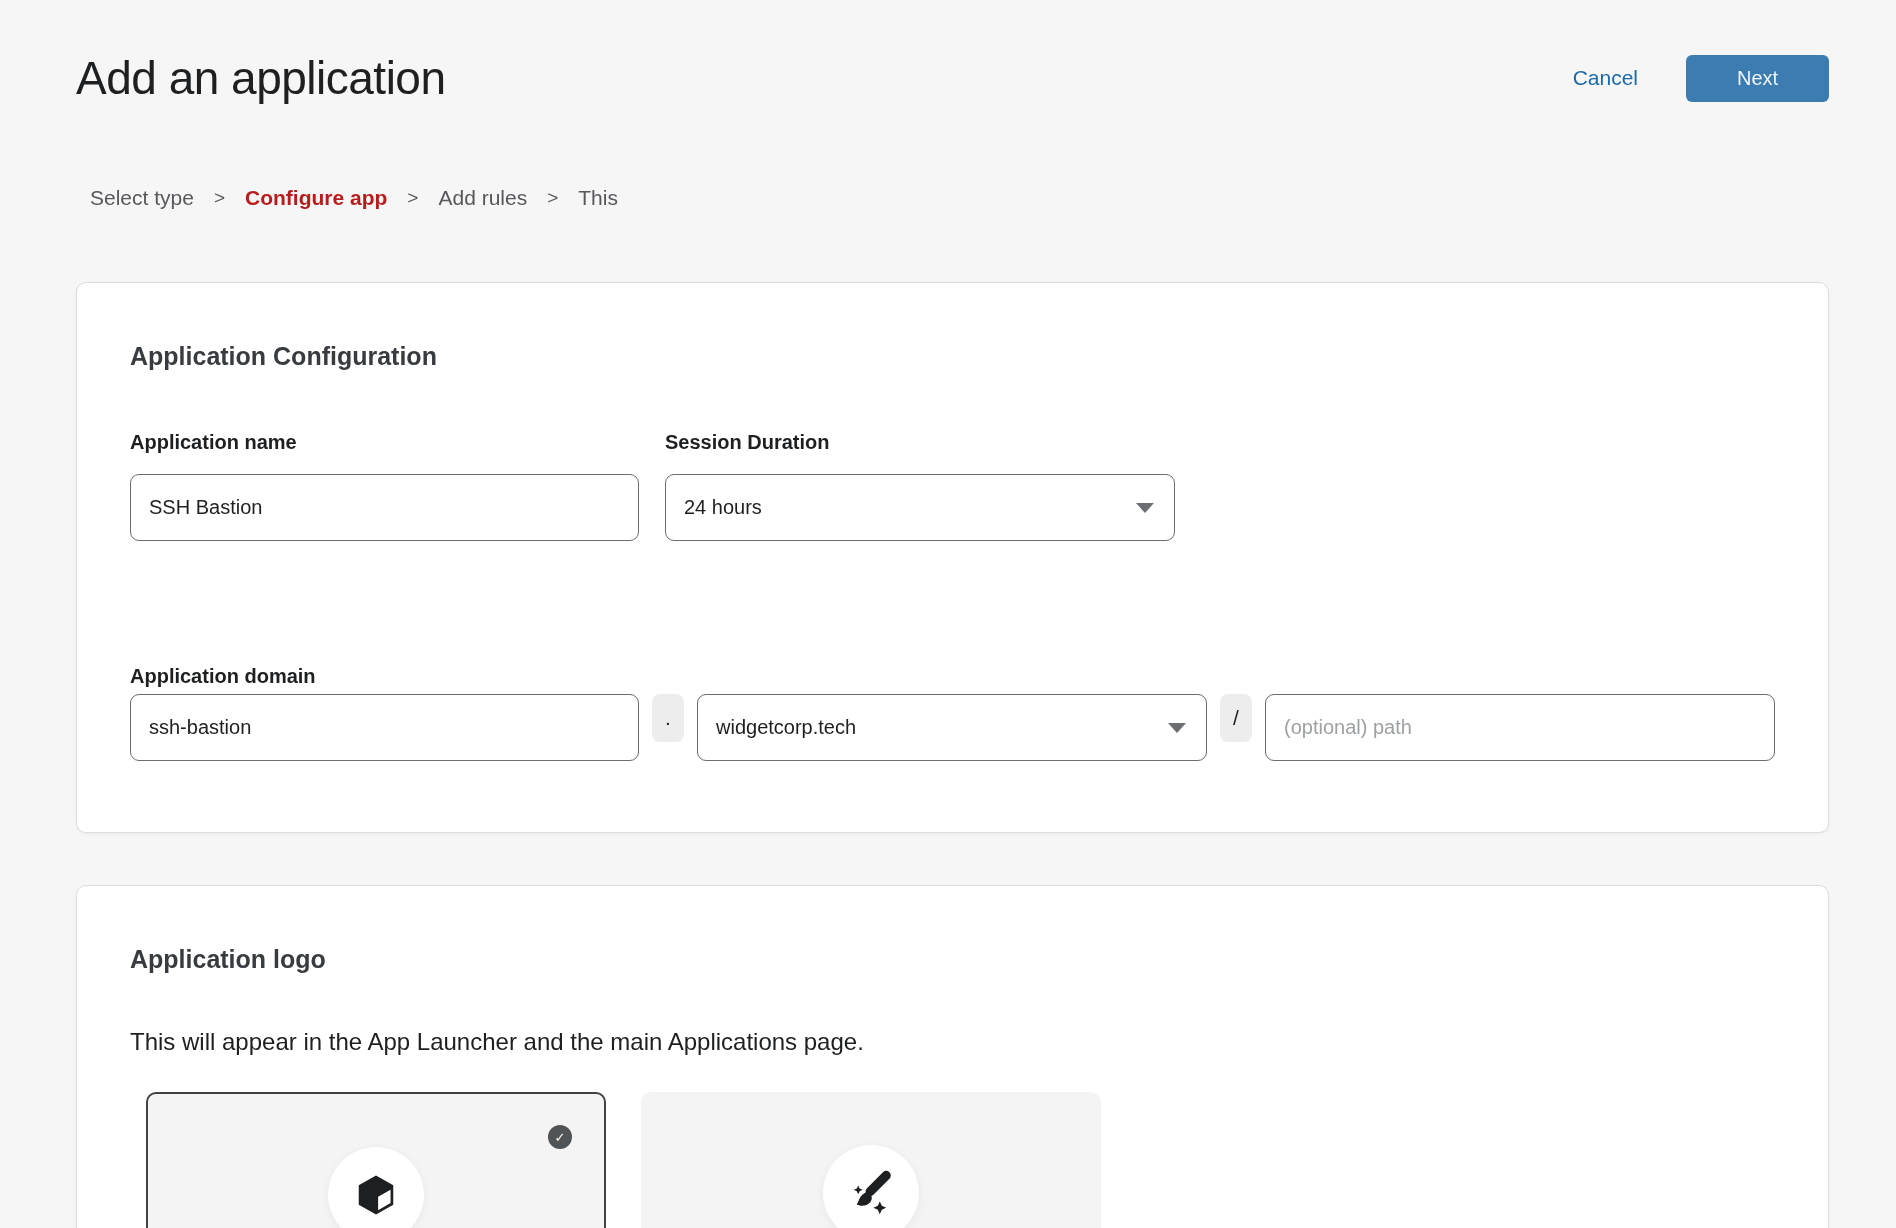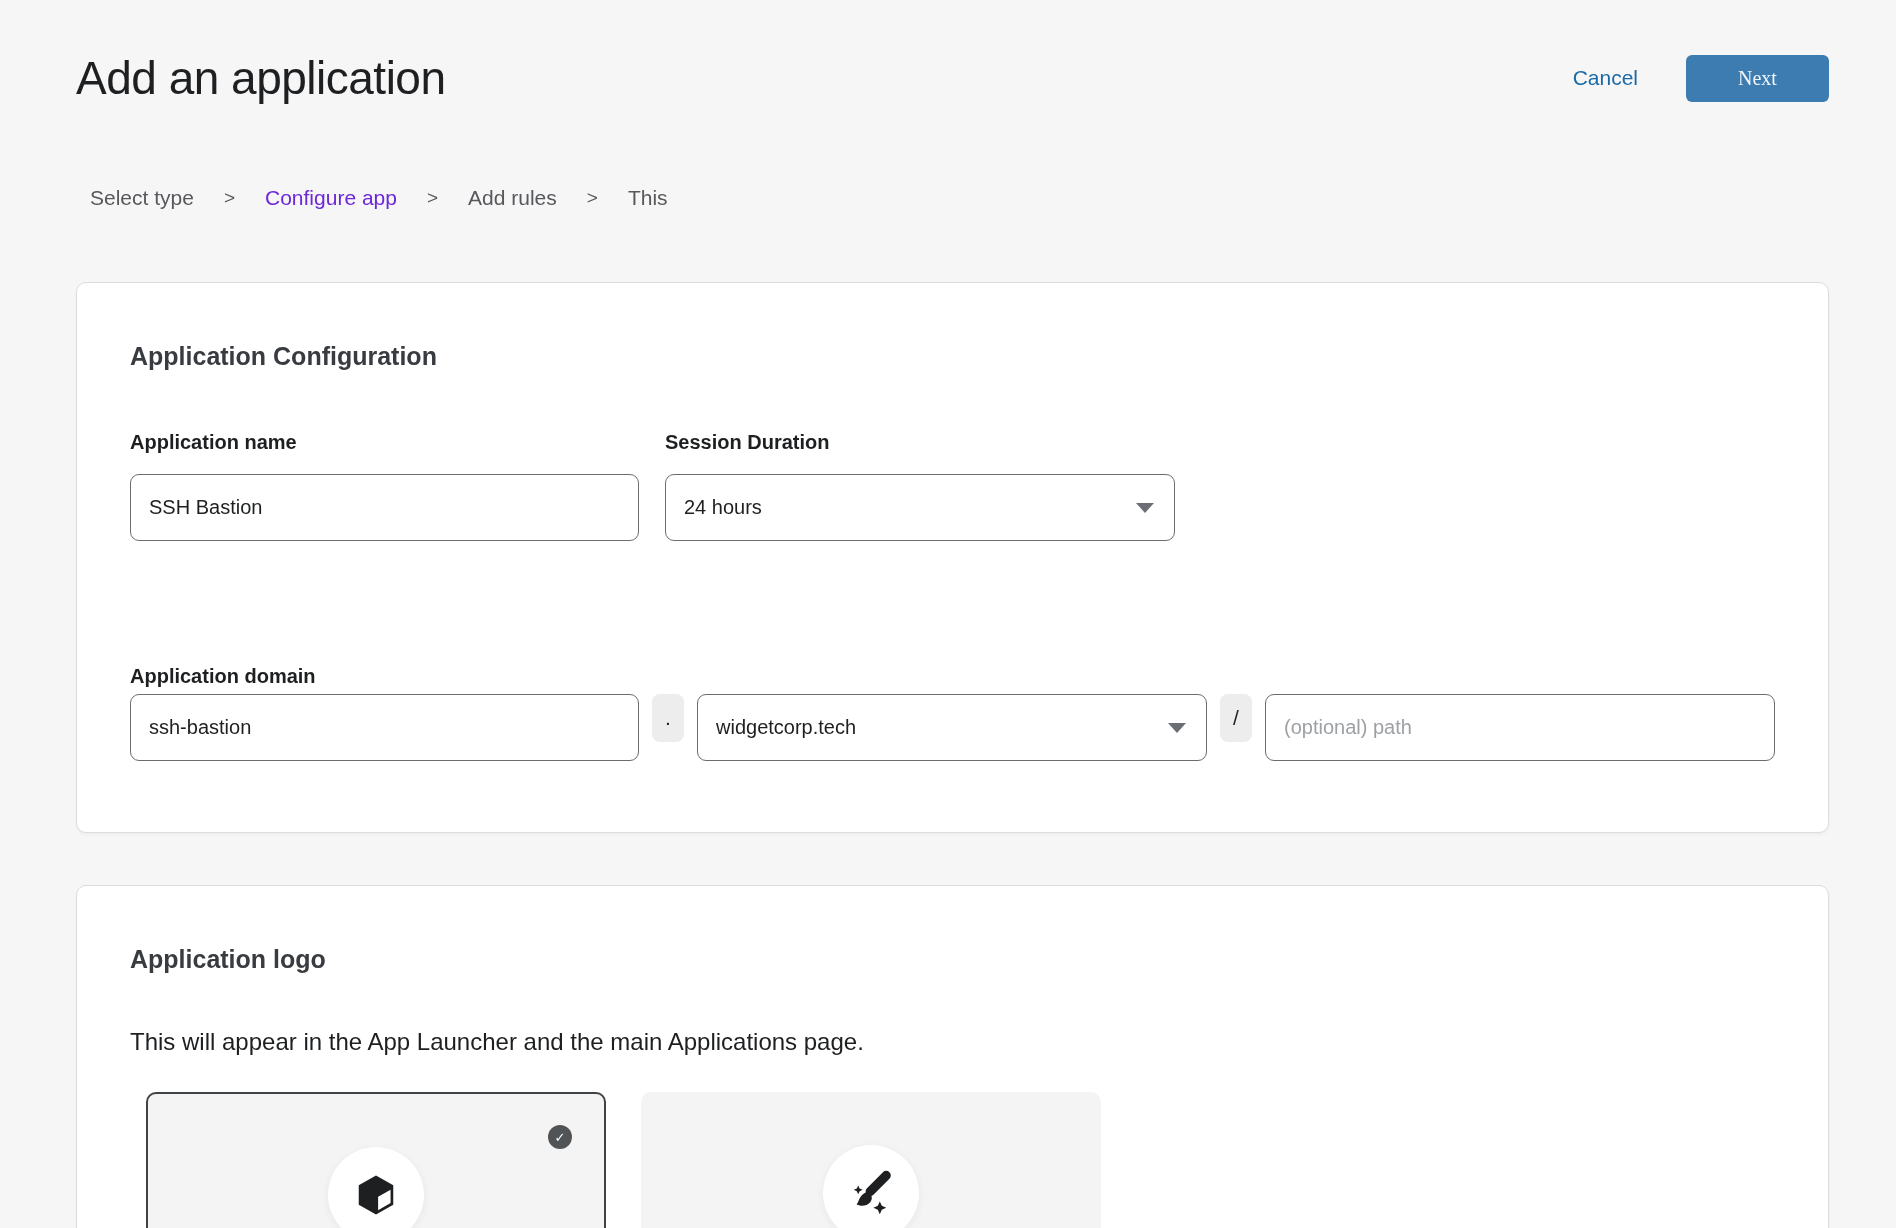--- a/index.html
+++ b/index.html
@@ -40,35 +40,35 @@
     text-decoration: none;
   }
   .next-btn {
     width: 143px;
     height: 47px;
     background: #3d7cb1;
     color: #eef4f9;
     border: none;
     border-radius: 6px;
     font-size: 20px;
-    font-family: Liberation Serif, serif;
+    font-family: Liberation Sans, sans-serif;
     cursor: pointer;
   }
 
   
   .steps {
     display: flex;
     align-items: center;
-    gap: 30px;
+    gap: 20px;
     margin: 82px 0 0 14px;
     font-size: 21px;
     color: #56585b;
   }
   .step { color: #56585b; }
-  .step.active { color: #6d28d9; font-weight: normal; }
+  .step.active { color: #b91c1c; font-weight: bold; }
   .step-sep { color: #56585b; font-size: 19px; }
 
   
   .card {
     background: #ffffff;
     border: 1px solid #dcdcdf;
     border-radius: 10px;
     box-shadow: 0 2px 3px rgba(0,0,0,0.04);
     padding: 58px 53px 64px 53px;
   }

